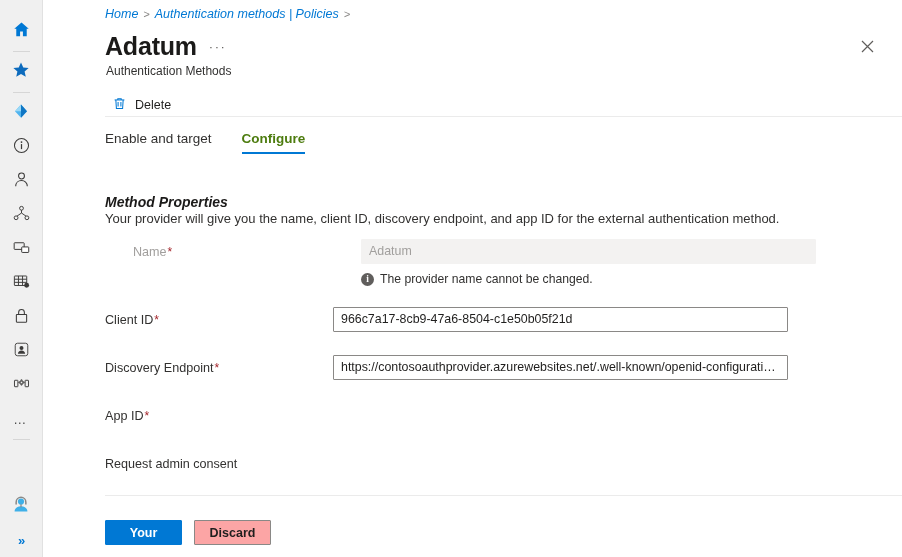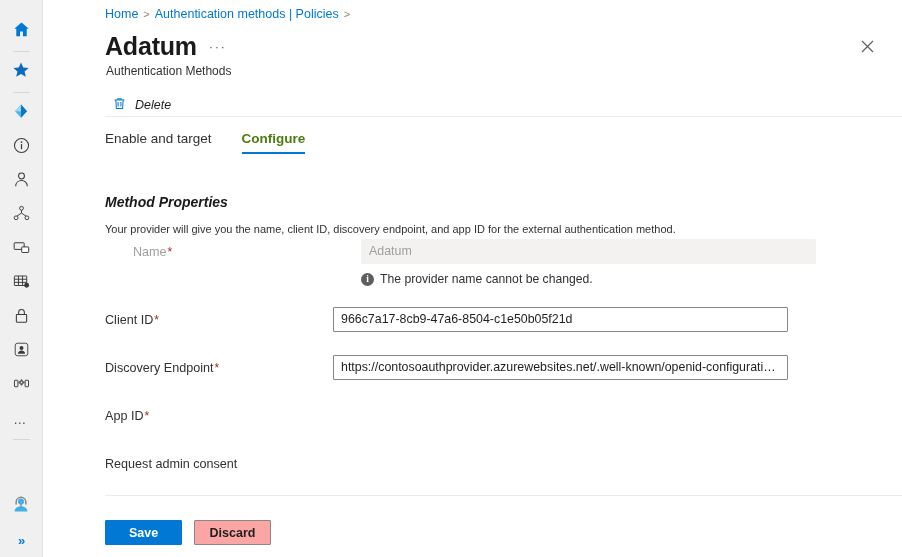--- a/index.html
+++ b/index.html
@@ -34,21 +34,21 @@
     letter-spacing: 2.5px; font-size: 13px; color: #4a4a4a;
     line-height: 1;
   }
   .chev { color: #0078d4; font-size: 13px; font-weight: bold; letter-spacing: -1px; }
 
   
   .main { flex: 1; height: 557px; position: relative; background: #fff; }
 
   .breadcrumb {
     padding: 5px 0 0 62px; font-size: 12.5px; line-height: 18px;
-    display: flex; align-items: flex-start; gap: 5px; white-space: nowrap;
+    display: flex; align-items: flex-start; gap: 5px; white-space: nowrap; font-style: italic;
   }
   .crumb-link { color: #0078d4; cursor: pointer; }
   .crumb-sep { color: #8a8886; font-size: 11px; }
 
   .title-row {
     padding: 9px 0 0 62px; display: flex; align-items: baseline; gap: 12px;
   }
   .title { font-size: 25px; font-weight: 600; letter-spacing: -0.2px; color: #1b1a19; }
   .title-ellipsis {
     font-size: 13px; color: #605e5c; letter-spacing: 1.5px;
@@ -57,21 +57,21 @@
   .subtitle {
     padding: 2px 0 0 63px; font-size: 12px; color: #323130; line-height: 17px;
   }
 
   .close-btn {
     position: absolute; top: 33px; right: 22px;
     width: 26px; height: 26px; display: flex; align-items: center; justify-content: center;
     cursor: pointer; color: #605e5c;
   }
 
-  .toolbar { padding: 12px 0 0 62px; display: flex; align-items: flex-start; gap: 4px; font-style: italic; }
+  .toolbar { padding: 12px 0 0 62px; display: flex; align-items: flex-start; gap: 4px; }
   .tb-btn {
     display: flex; align-items: center; gap: 8px;
     padding: 4px 9px 4px 7px; font-size: 12.5px; color: #201f1e; cursor: pointer;
   }
 
   .divider-top {
     position: absolute; left: 62px; right: 0; top: 116px;
     height: 1px; background: #ebebeb;
   }
 
@@ -87,22 +87,22 @@
   .tab.active::after {
     content: ""; position: absolute; left: 0; right: 0; bottom: 0;
     height: 2px; background: #0078d4;
   }
 
   .section-title {
     position: absolute; top: 194px; left: 62px;
     font-size: 14px; font-weight: 700; color: #1b1a19; font-style: italic;
   }
   .section-desc {
-    position: absolute; top: 220px; left: 62px;
-    font-size: 11px; color: #323130; line-height: 18px; white-space: nowrap;
+    position: absolute; top: 210px; left: 62px;
+    font-size: 13px; color: #323130; line-height: 18px; white-space: nowrap;
   }
 
   
   .form { position: absolute; top: 239px; left: 62px; right: 0; }
   .frow { display: flex; align-items: flex-start; height: 48px; }
   .frow.consent { height: 34px; }
   .flabel {
     width: 228px; min-width: 228px; font-size: 12.6px; color: #323130;
     padding-top: 6px; white-space: nowrap;
   }
@@ -376,18 +376,18 @@
 
       <div class="frow consent">
         <div class="flabel">Request admin consent</div>
       </div>
 
     </div>
 
     <div class="divider-bot"></div>
 
     <div class="actions">
-      <div class="btn btn-primary">Save</div>
+      <div class="btn btn-primary">Your</div>
       <div class="btn btn-secondary">Discard</div>
     </div>
 
   </section>
 </div>
 
 </body></html>

